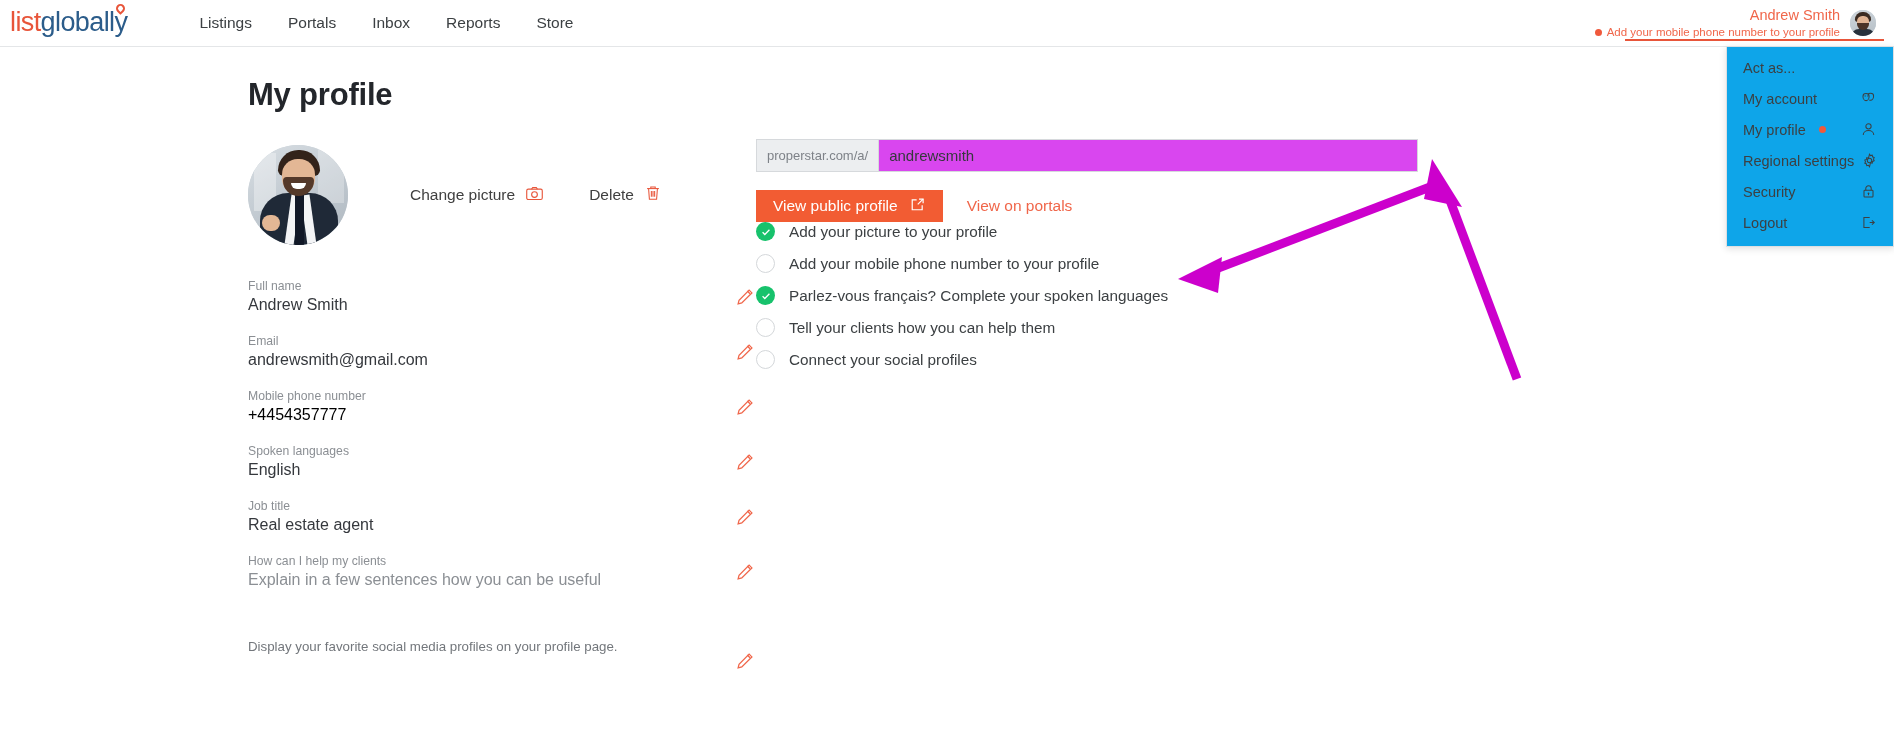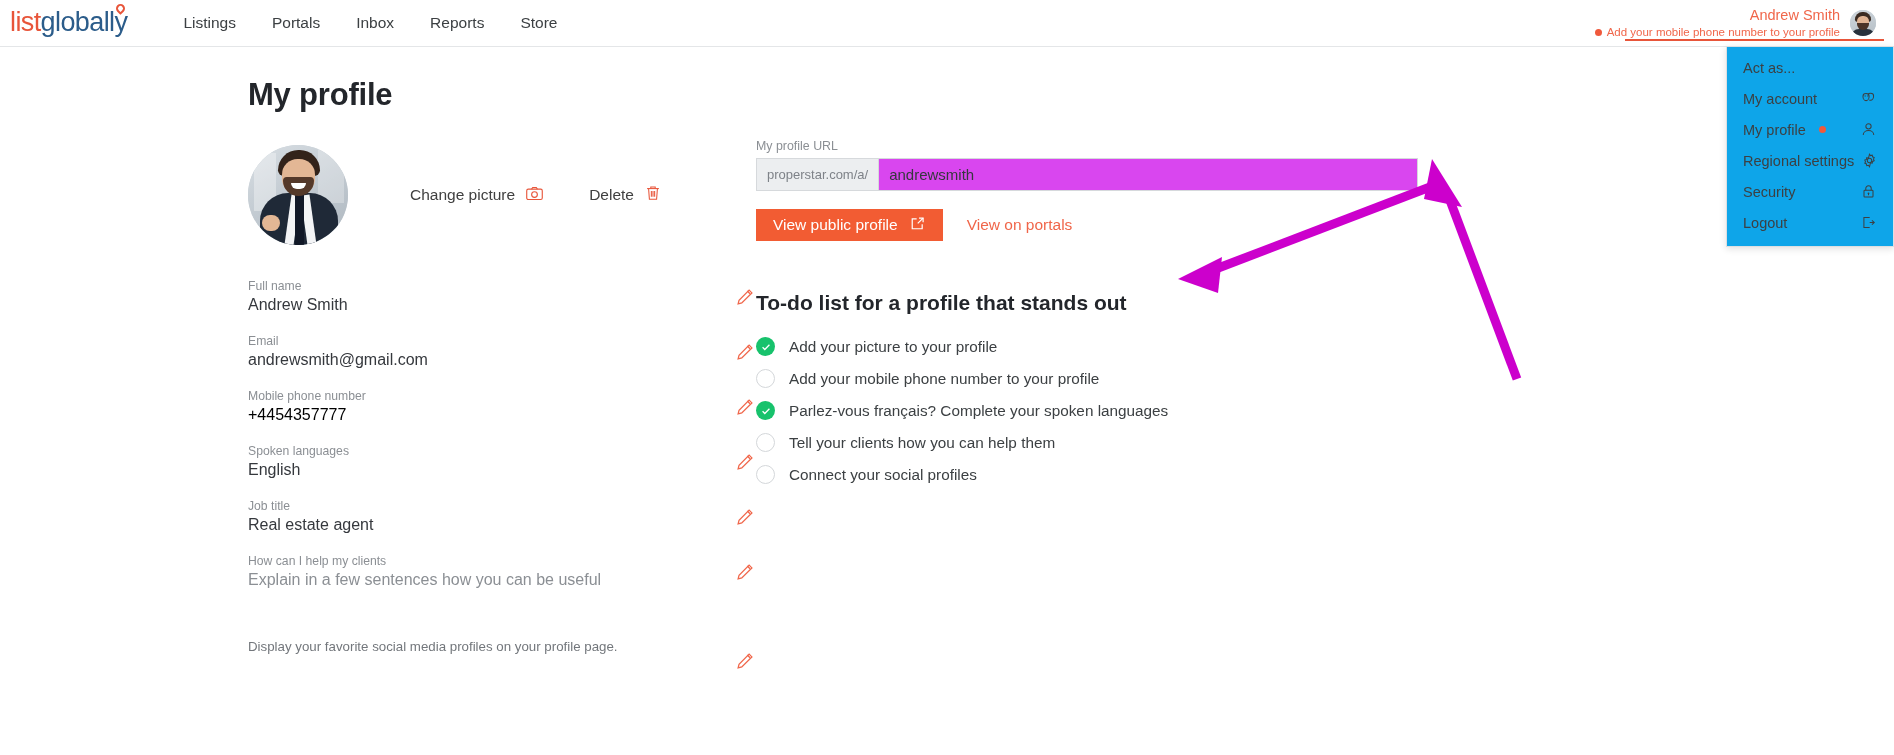--- a/index.html
+++ b/index.html
@@ -17,21 +17,21 @@
     position: relative;
     height: 47px;
     border-bottom: 1px solid #e4e6e8;
     display: flex;
     align-items: center;
     padding: 0 14px 0 10px;
   }
   #logo {
     display: flex; align-items: baseline;
     font-size: 27px; letter-spacing: -0.6px;
-    margin-right: 38px; position: relative; top: -1px;
+    margin-right: 54px; position: relative; top: -1px;
     cursor: pointer;
   }
   #logo .l-list { color: #e8553a; }
   #logo .l-glob { color: #2b5c8a; }
   #logo .pin {
     position: absolute; right: 2px; top: -3px;
     width: 9px; height: 9px;
     border: 2px solid #e8553a;
     border-radius: 50% 50% 50% 0;
     transform: rotate(-45deg);
@@ -412,42 +412,40 @@
           <path d="M4.5 19.5l1-4 11-11 3 3-11 11z"></path>
           <path d="M14.5 5.5l3 3"></path>
         </svg>
       </span>
     </div>
   </div>
 
   <div id="col-right">
 
 
-    <div id="url-label">My profile URL</div>
 
     <div id="url-group">
       <div id="url-prefix">properstar.com/a/</div>
       <input id="url-input" type="text" value="andrewsmith" style="">
     </div>
 
     <div id="btn-row">
       <button id="view-public-profile">
         <span>View public profile</span>
         <span>
           <svg width="17" height="17" viewBox="0 0 20 20" fill="none" stroke="#ffffff" stroke-width="1.4">
             <path d="M15.5 11v5.2H3.8V4.5H9"></path>
             <path d="M11.8 3.6h4.8v4.8"></path>
             <path d="M16.6 3.6l-6.3 6.3"></path>
           </svg>
         </span>
       </button>
       <span id="view-on-portals">View on portals</span>
     </div>
 
-    <h2 class="sect" id="todo-title">To-do list for a profile that stands out</h2>
     <div id="todo-list">
         <div class="todo-item">
           <span class="todo-check done">
             <svg width="12" height="12" viewBox="0 0 14 14" fill="none" stroke="#ffffff" stroke-width="1.5">
               <path d="M3 7.3l2.6 2.6L11 4.4"></path>
             </svg>
           </span>
           <span class="todo-label">Add your picture to your profile</span>
         </div>
         <div class="todo-item">

